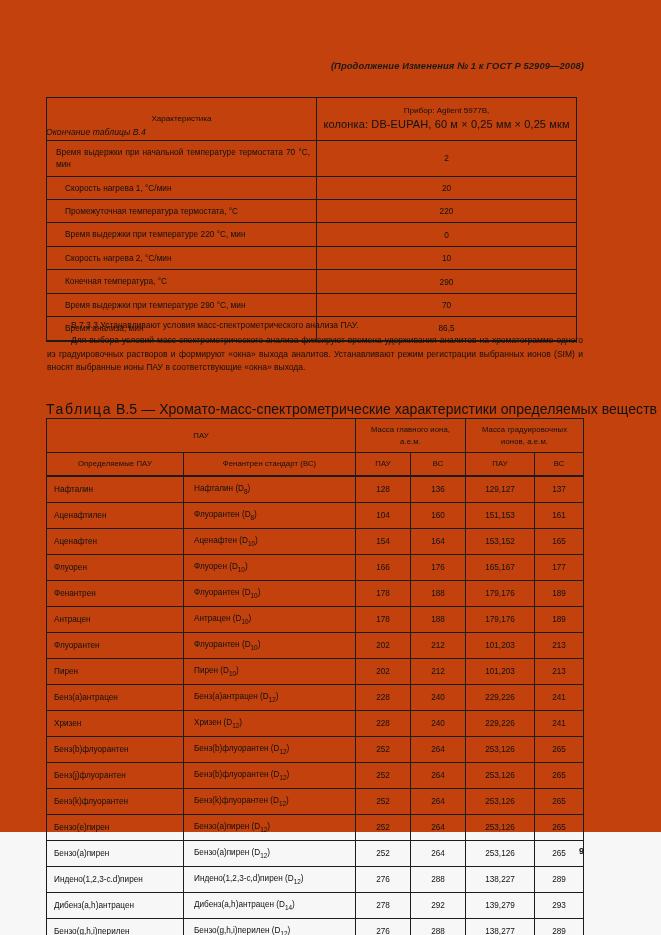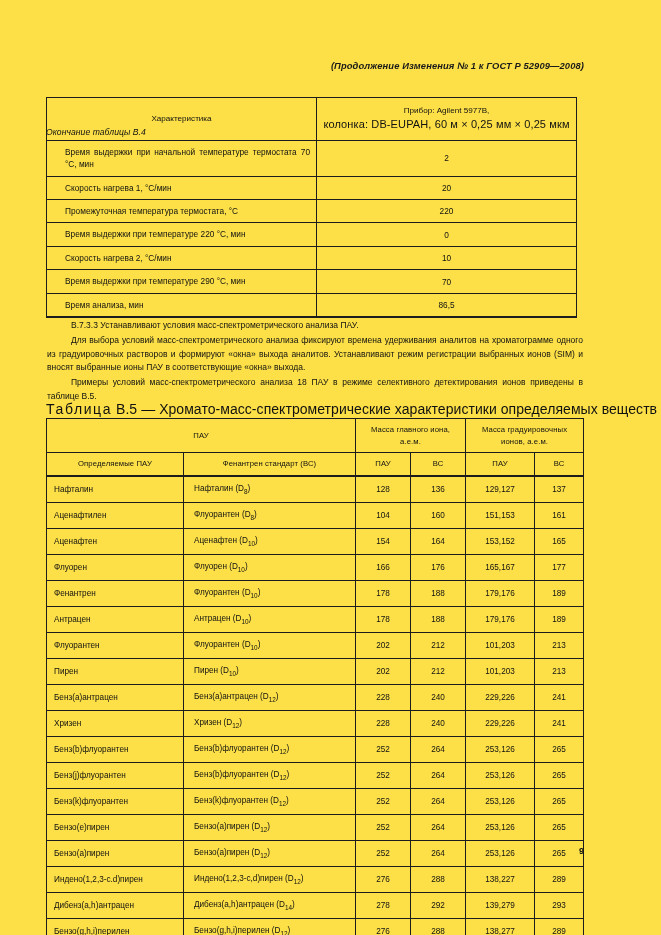--- a/index.html
+++ b/index.html
@@ -18,22 +18,22 @@
   }
   .page {
     position: absolute;
     inset: 0;
     background: #f7f7f7;
   }
   .sheet {
     position: absolute;
     left: 0; top: 0;
     width: 661px;
-    height: 935px;
-    background: #fde047;
+    height: 832px;
+    background: #c2410c;
   }
 
   
   .running-head {
     position: absolute;
     left: 46px;
     top: 60px;
     width: 538px;
     text-align: right;
     font-style: italic;
@@ -74,21 +74,21 @@
     font-size: 8.1px;
     line-height: 1.45;
     padding: 7px 5px;
   }
   .table-b4 .hd-sub { font-size: 11px; letter-spacing: 0.12px; }
   .table-b4 .lbl {
     padding: 5px 8px 5px 18px;
     text-align: left;
     line-height: 1.5;
   }
-  .table-b4 .lbl.two-line { padding-right: 6px; text-align: justify; }
+  .table-b4 .lbl.two-line { padding-right: 6px; text-align: justify; padding-left: 9px; }
   .table-b4 .val {
     text-align: center;
     padding: 5px 4px;
   }
   .table-b4 .thickline td { border-bottom-width: 2px; }
 
   
   .para-block {
     position: absolute;
     left: 46px;
@@ -192,34 +192,37 @@
         </tr>
         <tr>
           <td class="lbl">Время выдержки при температуре 220 °С, мин</td>
           <td class="val">0</td>
         </tr>
         <tr>
           <td class="lbl">Скорость нагрева 2, °С/мин</td>
           <td class="val">10</td>
         </tr>
         <tr>
+          <td class="lbl">Конечная температура, °С</td>
+          <td class="val">290</td>
+        </tr>
+        <tr>
           <td class="lbl">Время выдержки при температуре 290 °С, мин</td>
           <td class="val">70</td>
         </tr>
         <tr class="thickline">
           <td class="lbl">Время анализа, мин</td>
           <td class="val">86,5</td>
         </tr>
       </tbody>
     </table>
 
     <div class="para-block">
       <p>В.7.3.3  Устанавливают условия масс-спектрометрического анализа ПАУ.</p>
       <p>Для выбора условий масс-спектрометрического анализа фиксируют времена удерживания аналитов на хроматограмме одного из градуировочных растворов и формируют «окна» выхода аналитов. Устанавливают режим регистрации выбранных ионов (SIM) и вносят выбранные ионы ПАУ в соответствующие «окна» выхода.</p>
-      <p>Примеры условий масс-спектрометрического анализа 18 ПАУ в режиме селективного детектирования ионов приведены в таблице В.5.</p>
     </div>
 
     <div class="tbl-caption" id="caption-b5">
       <span class="sp">Таблица</span>
       <span>В.5 — Хромато-масс-спектрометрические характеристики определяемых веществ</span>
     </div>
 
     <table class="table-b5">
       <colgroup>
         <col style="width:137px">

